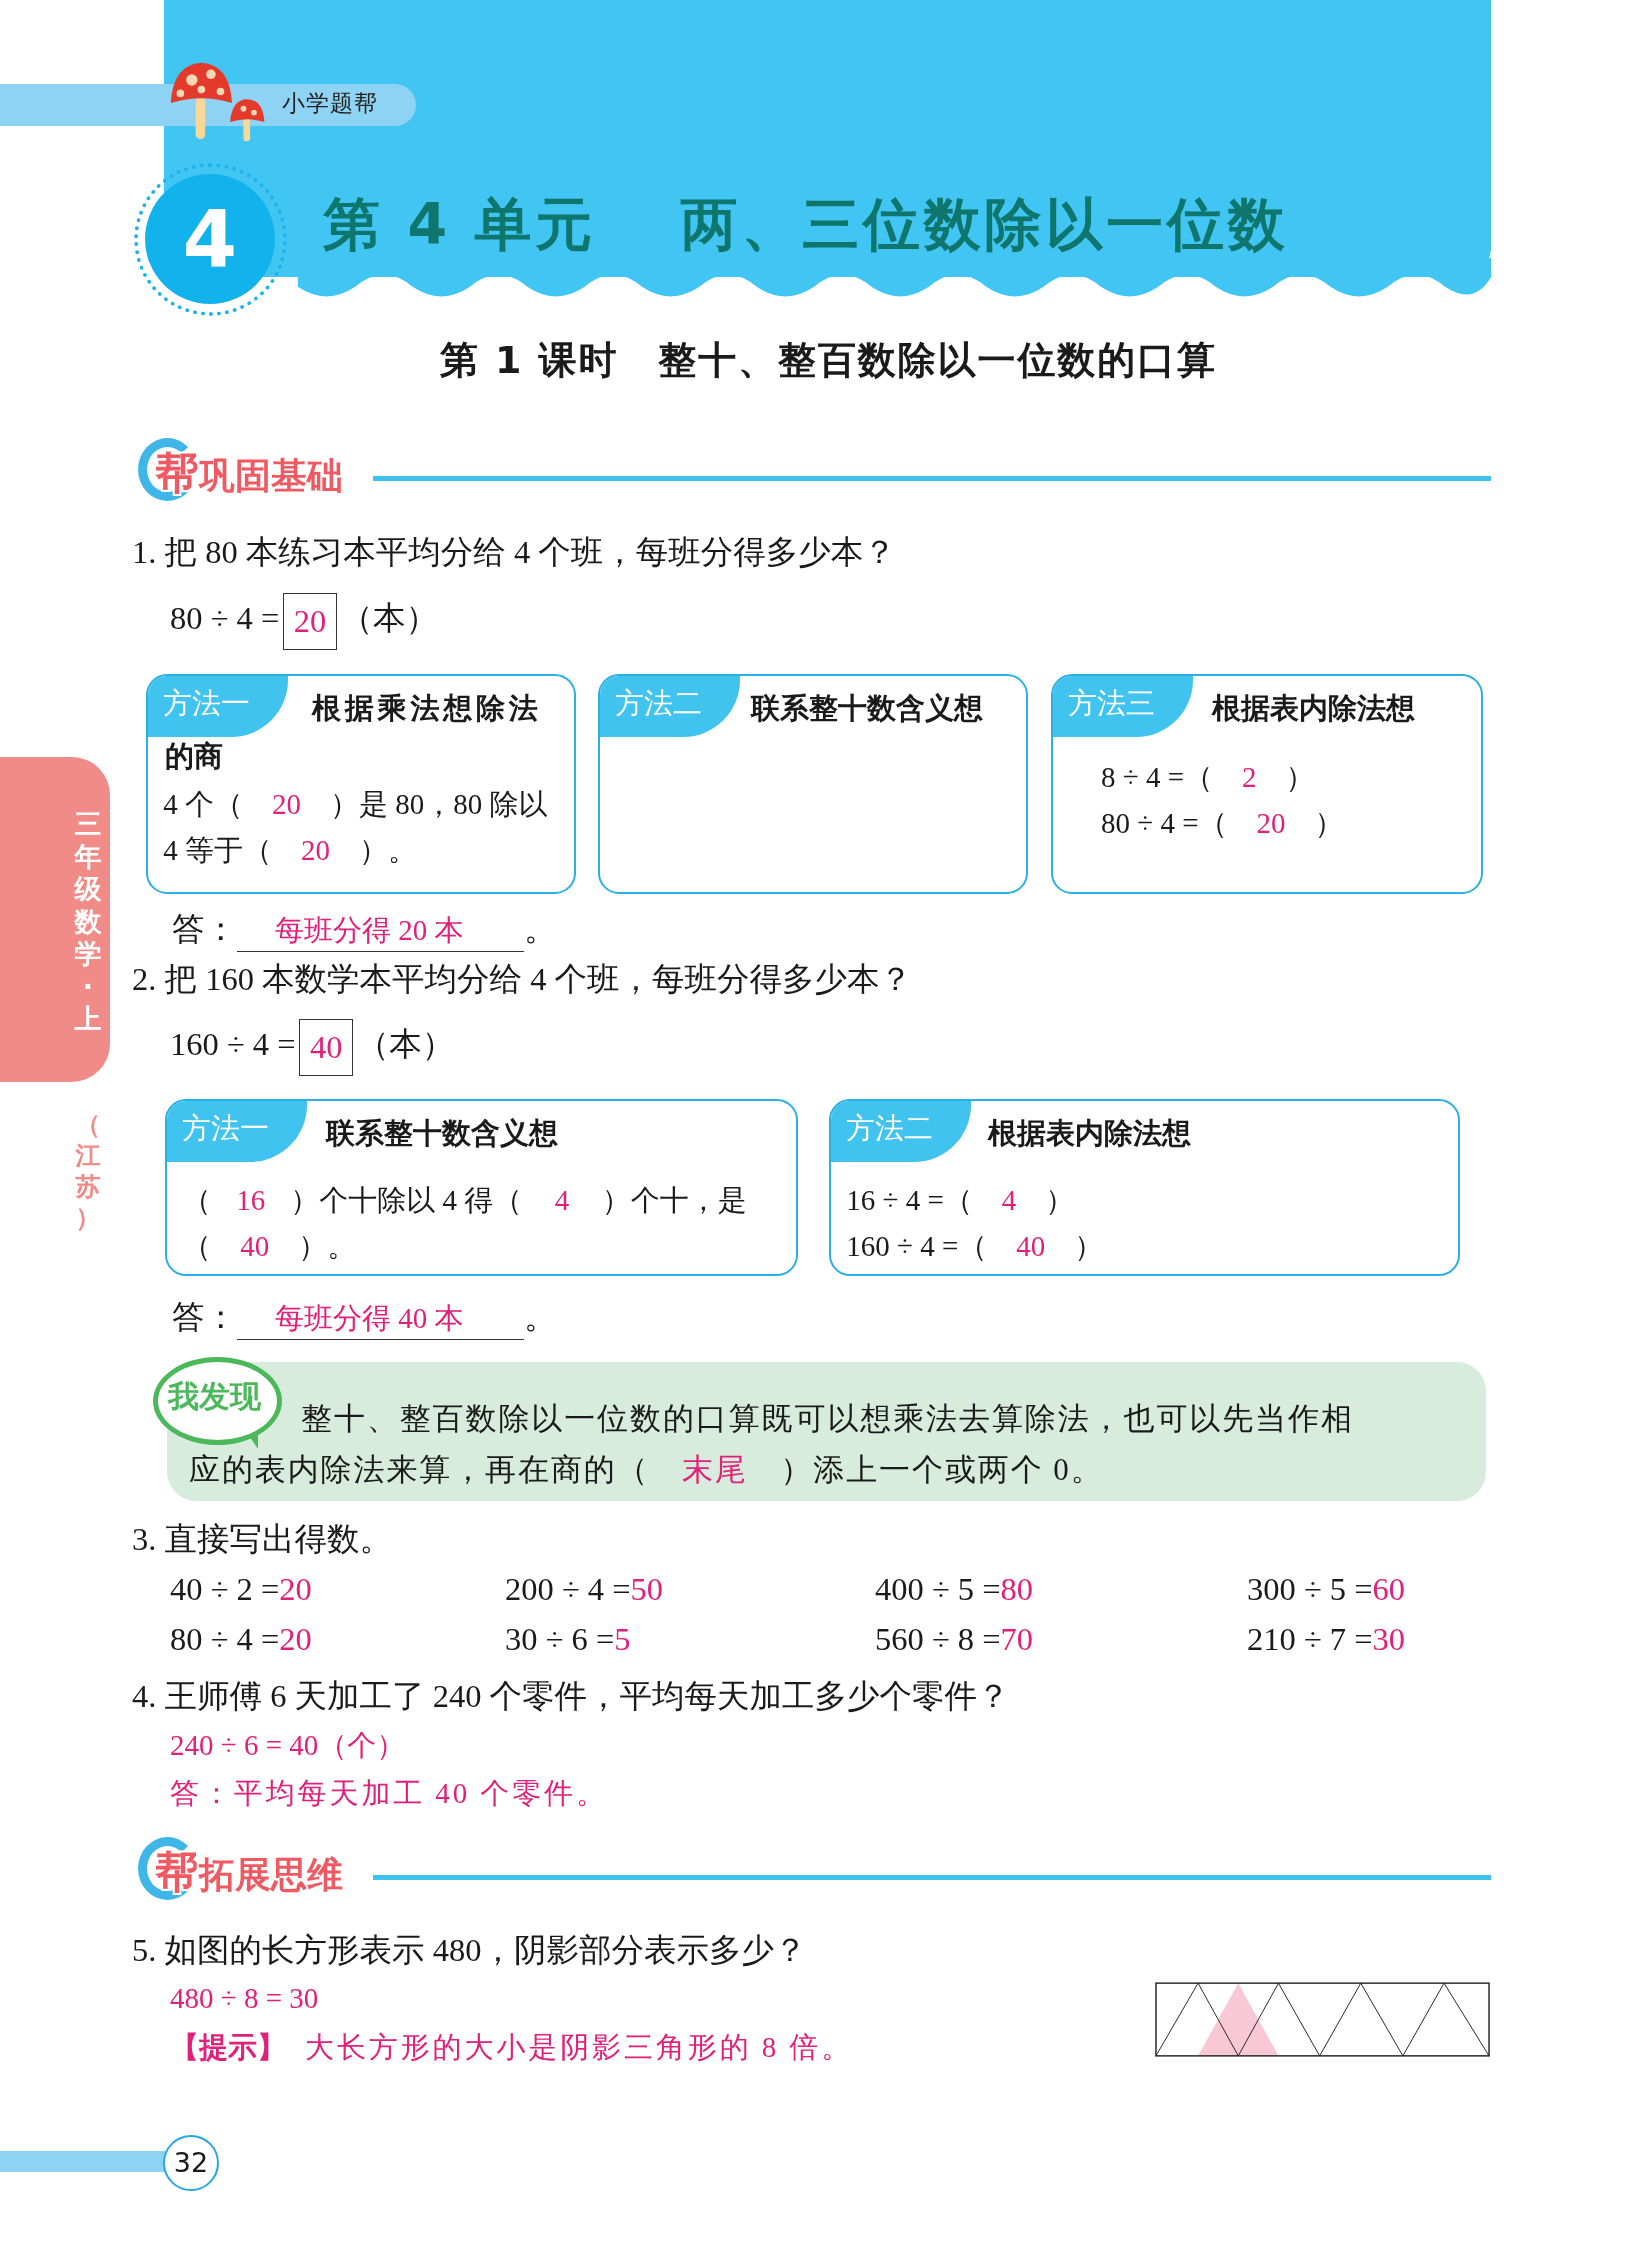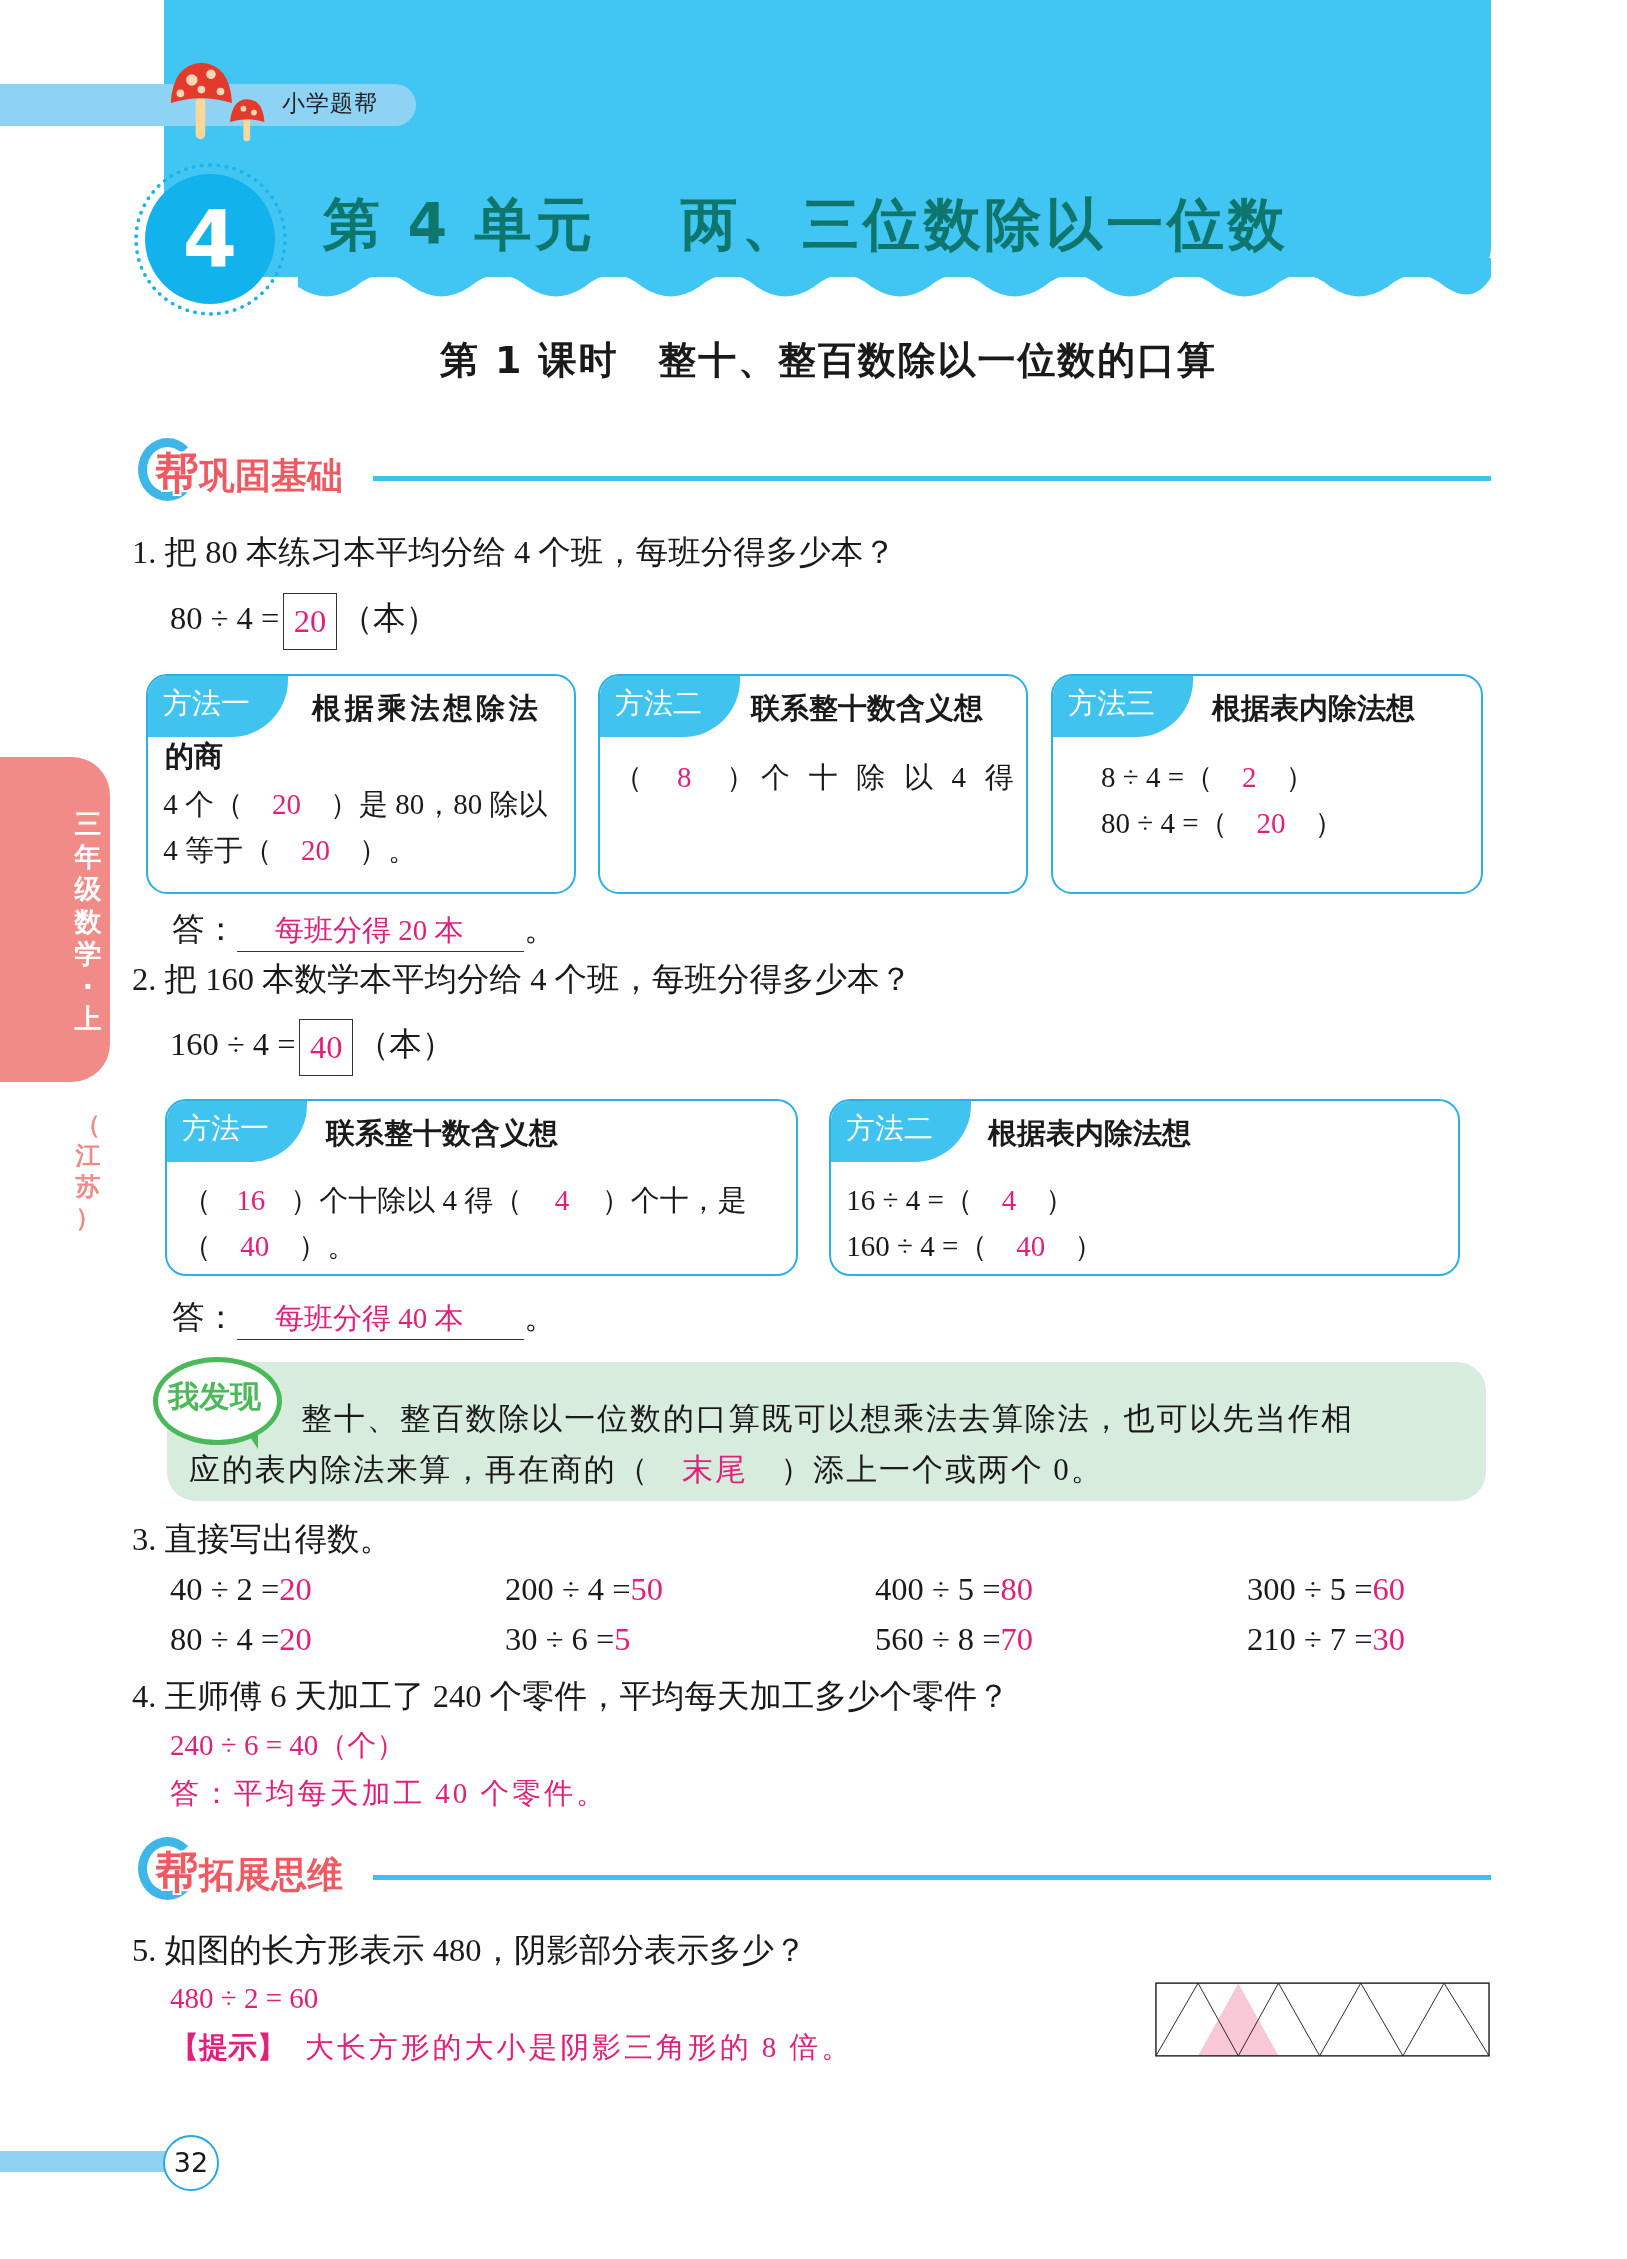--- a/index.html
+++ b/index.html
@@ -116,21 +116,20 @@
   <div class="mtag">方法一</div>
   <div class="mhead" style="left:164px;top:13.4px;letter-spacing:3.8px;">根据乘法想除法</div>
   <div class="mhead" style="left:17px;top:61px;">的商</div>
   <div class="mline serif" style="left:15.3px;top:109px;"><span>4 个（</span><span class="pink" style="margin:0 29px;">20</span><span>）是 80，80 除以</span></div>
   <div class="mline serif" style="left:15.3px;top:155px;"><span>4 等于（</span><span class="pink" style="margin:0 29px;">20</span><span>）。</span></div>
 </div>
 
 <div class="mbox" style="left:598px;top:674px;width:430px;height:220px;">
   <div class="mtag">方法二</div>
   <div class="mhead" style="left:151px;top:13.4px;">联系整十数含义想</div>
-  <div class="mline serif" style="left:13.4px;top:82px;letter-spacing:5.7px;"><span>（</span><span class="pink" style="margin:0 29px;">8</span><span>）个 十 除 以 4 得</span></div>
 </div>
 
 <div class="mbox" style="left:1051px;top:674px;width:432px;height:220px;">
   <div class="mtag">方法三</div>
   <div class="mhead" style="left:159px;top:13.4px;">根据表内除法想</div>
   <div class="mline serif" style="left:48px;top:82px;"><span>8 ÷ 4 =（</span><span class="pink" style="margin:0 29px;">2</span><span>）</span></div>
   <div class="mline serif" style="left:48px;top:128px;"><span>80 ÷ 4 =（</span><span class="pink" style="margin:0 29px;">20</span><span>）</span></div>
 </div>
 
 <div class="abs answer serif" style="left:172px;top:908px;">
@@ -183,21 +182,21 @@
 <div class="abs calc serif pink" style="left:170px;top:1726px;font-size:29px;">240 ÷ 6 = 40（个）</div>
 <div class="abs calc serif pink" style="left:170px;top:1774px;font-size:29px;letter-spacing:2.9px;">答：平均每天加工 40 个零件。</div>
 
 <div class="abs sec-head" style="top:1831px;">
   <div class="ring"></div>
   <div class="label"><span class="big">帮</span><span>拓展思维</span></div>
   <div class="line"></div>
 </div>
 
 <div class="abs q serif" style="left:132px;top:1929px;">5. 如图的长方形表示 480，阴影部分表示多少？</div>
-<div class="abs calc serif pink" style="left:170px;top:1982px;font-size:29px;">480 ÷ 2 = 60</div>
+<div class="abs calc serif pink" style="left:170px;top:1982px;font-size:29px;">480 ÷ 8 = 30</div>
 <div class="abs calc pink" style="left:170px;top:2028px;font-size:29px;">
   <span class="sans" style="font-weight:bold;">【提示】</span><span class="serif" style="margin-left:19px;letter-spacing:2.9px;margin-top:24px;">大长方形的大小是阴影三角形的 8 倍。</span>
 </div>
 <svg class="abs" style="left:1155px;top:1982px;" width="335" height="75" viewBox="0 0 350 78">
   <polygon points="87,1 129,77 45,77" fill="#f9c8d6"></polygon>
   <rect x="1" y="1" width="348" height="76" fill="none" stroke="#222" stroke-width="1.5"></rect>
   <polyline points="1,77 45,1 87,77 129,1 172,77 215,1 259,77 302,1 349,77" fill="none" stroke="#222" stroke-width="1"></polyline>
   <line x1="45" y1="1" x2="45" y2="1" stroke="#222"></line>
 </svg>
 

